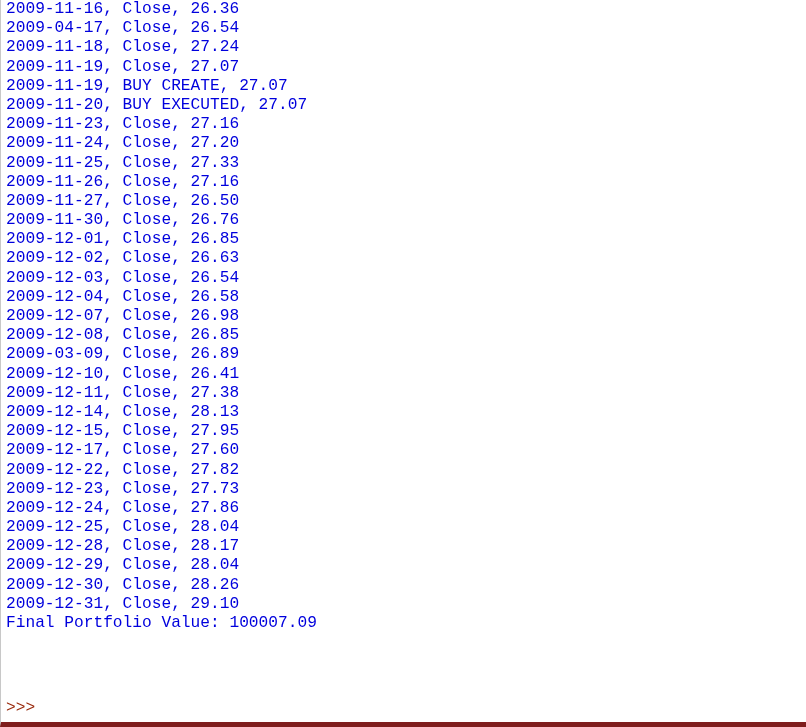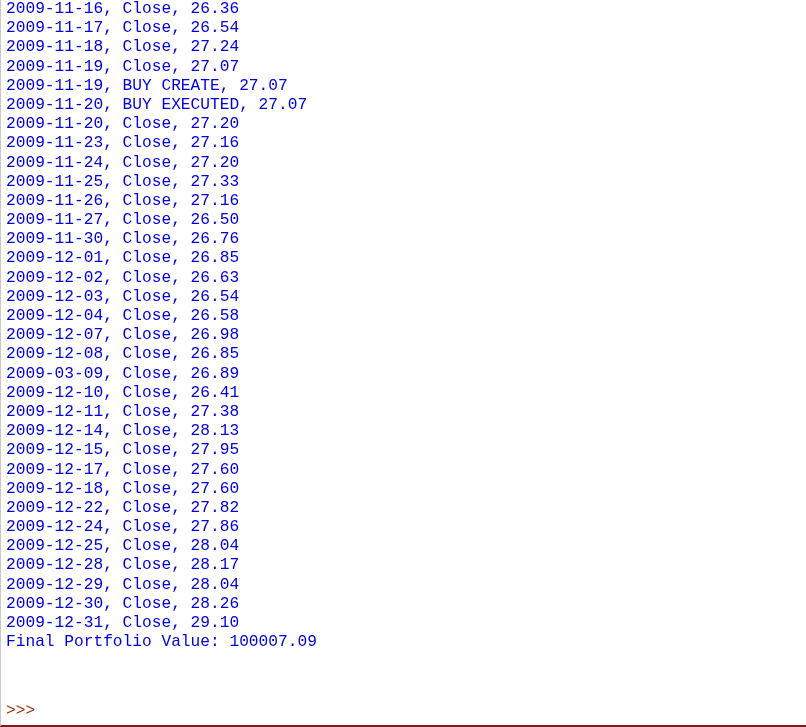--- a/index.html
+++ b/index.html
@@ -14,21 +14,21 @@
     overflow: hidden;
     font-family: "Liberation Mono", "DejaVu Sans Mono", monospace;
   }
   #shell-window {
     position: relative;
     width: 806px;
     height: 727px;
     background: #ffffff;
     box-sizing: border-box;
     border-left: 1px solid #c8c8c8;
-    border-bottom: 2px solid #7f1d1d;
+    border-bottom: 5px solid #7f1d1d;
     overflow: hidden;
   }
   #output-area {
     position: absolute;
     left: 0;
     top: 0;
     right: 0;
     bottom: 0;
     padding: 0;
     overflow: hidden;
@@ -56,46 +56,45 @@
   }
 </style>
 </head>
 <body>
 
 <div id="shell-window">
 
   <div id="output-area">
     <div id="output-lines">
         <div class="line out">2009-11-16, Close, 26.36</div>
-        <div class="line out">2009-11-17, Close, 26.54</div>
+        <div class="line out">2009-04-17, Close, 26.54</div>
         <div class="line out">2009-11-18, Close, 27.24</div>
         <div class="line out">2009-11-19, Close, 27.07</div>
         <div class="line out">2009-11-19, BUY CREATE, 27.07</div>
         <div class="line out">2009-11-20, BUY EXECUTED, 27.07</div>
-        <div class="line out">2009-11-20, Close, 27.20</div>
         <div class="line out">2009-11-23, Close, 27.16</div>
         <div class="line out">2009-11-24, Close, 27.20</div>
         <div class="line out">2009-11-25, Close, 27.33</div>
         <div class="line out">2009-11-26, Close, 27.16</div>
         <div class="line out">2009-11-27, Close, 26.50</div>
         <div class="line out">2009-11-30, Close, 26.76</div>
         <div class="line out">2009-12-01, Close, 26.85</div>
         <div class="line out">2009-12-02, Close, 26.63</div>
         <div class="line out">2009-12-03, Close, 26.54</div>
         <div class="line out">2009-12-04, Close, 26.58</div>
         <div class="line out">2009-12-07, Close, 26.98</div>
         <div class="line out">2009-12-08, Close, 26.85</div>
         <div class="line out">2009-03-09, Close, 26.89</div>
         <div class="line out">2009-12-10, Close, 26.41</div>
         <div class="line out">2009-12-11, Close, 27.38</div>
         <div class="line out">2009-12-14, Close, 28.13</div>
         <div class="line out">2009-12-15, Close, 27.95</div>
         <div class="line out">2009-12-17, Close, 27.60</div>
-        <div class="line out">2009-12-18, Close, 27.60</div>
         <div class="line out">2009-12-22, Close, 27.82</div>
+        <div class="line out">2009-12-23, Close, 27.73</div>
         <div class="line out">2009-12-24, Close, 27.86</div>
         <div class="line out">2009-12-25, Close, 28.04</div>
         <div class="line out">2009-12-28, Close, 28.17</div>
         <div class="line out">2009-12-29, Close, 28.04</div>
         <div class="line out">2009-12-30, Close, 28.26</div>
         <div class="line out">2009-12-31, Close, 29.10</div>
         <div class="line out">Final Portfolio Value: 100007.09</div>
       </div>
   </div>
 

